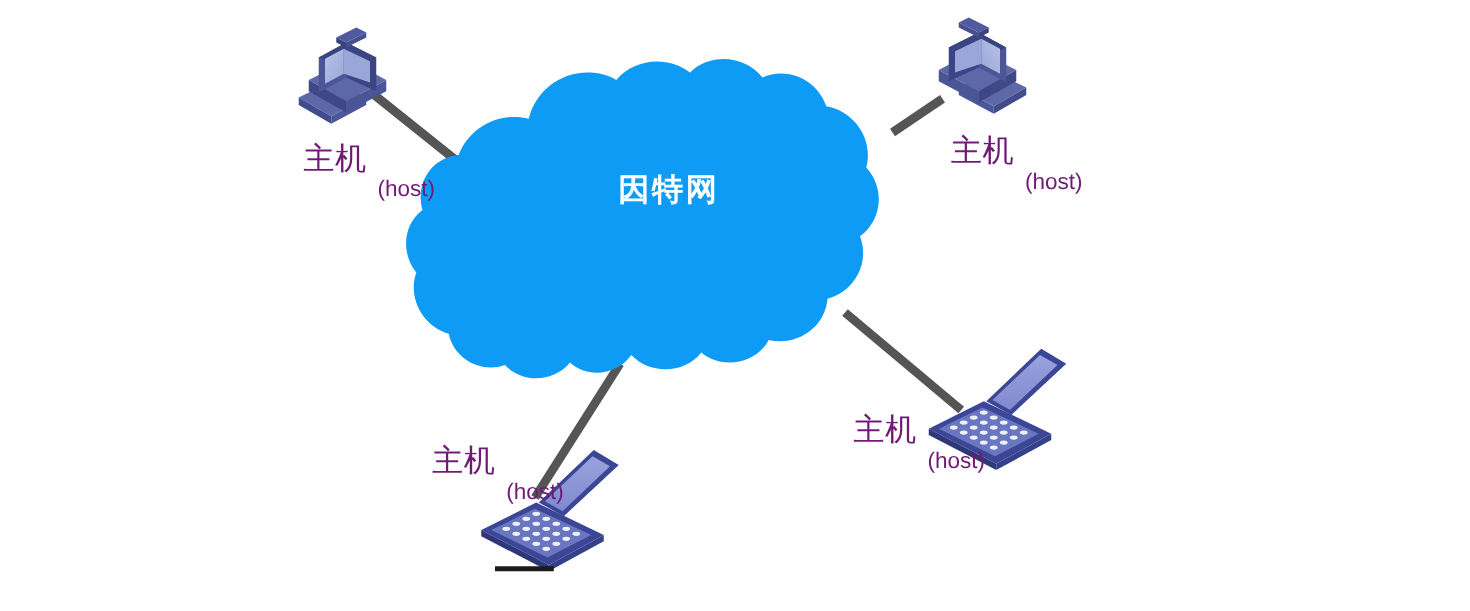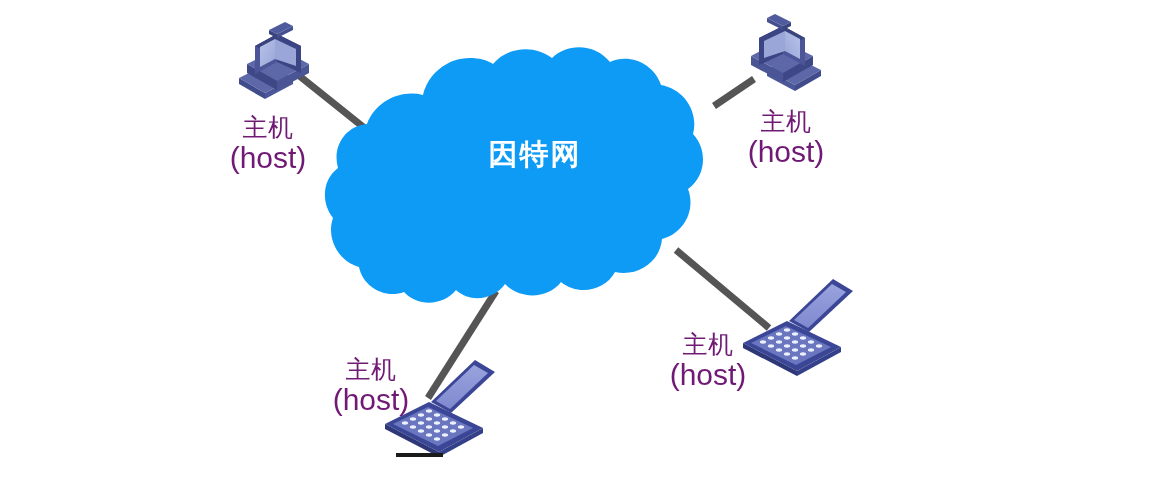--- a/index.html
+++ b/index.html
@@ -35,35 +35,36 @@
     white-space: nowrap;
     user-select: none;
   }
   .label .cn {
     display: block;
     font-size: 25px;
     letter-spacing: 0.5px;
   }
   .label .en {
     display: block;
-    font-size: 30px;
+    font-size: 18px;
     letter-spacing: 0px;
+    text-align: right;
   }
   .cloud-text {
     position: absolute;
     text-align: center;
     color: #ffffff;
     font-weight: bold;
     line-height: 1.2;
     user-select: none;
     white-space: nowrap;
   }
   .cloud-text .cloud-cn {
     display: block;
-    font-size: 29px;
+    font-size: 25px;
     letter-spacing: 2px;
   }
   .cloud-text .cloud-en {
     display: block;
     font-size: 33px;
     letter-spacing: 0.5px;
     margin-top: 6px;
   }
 </style>
 </head>

